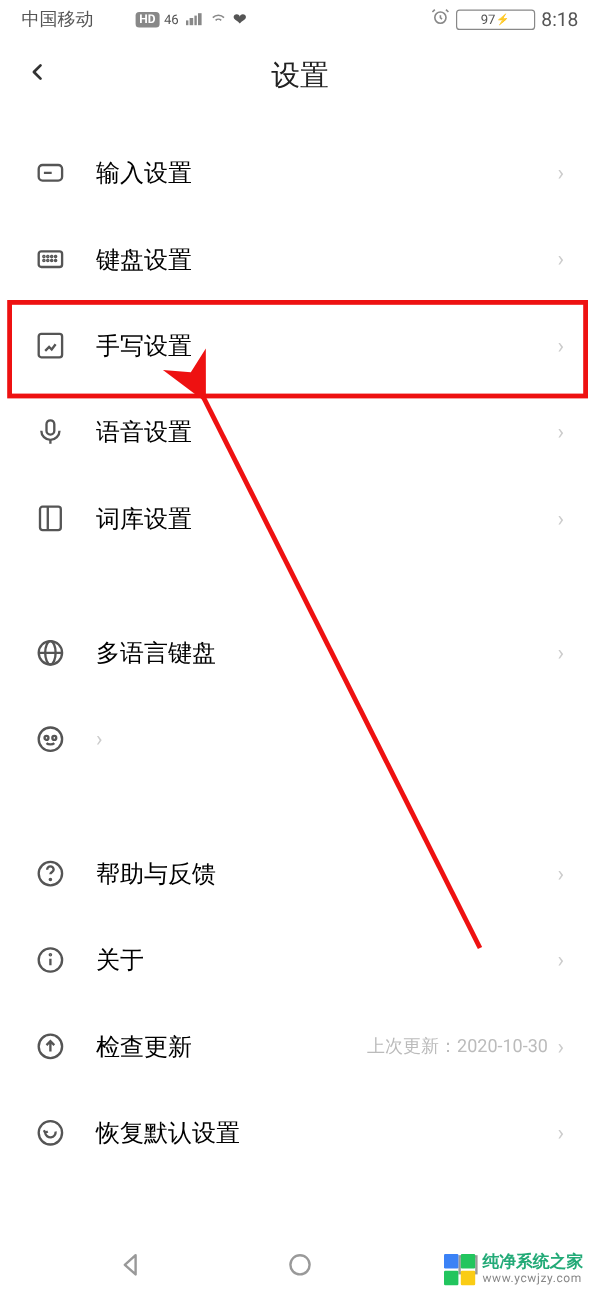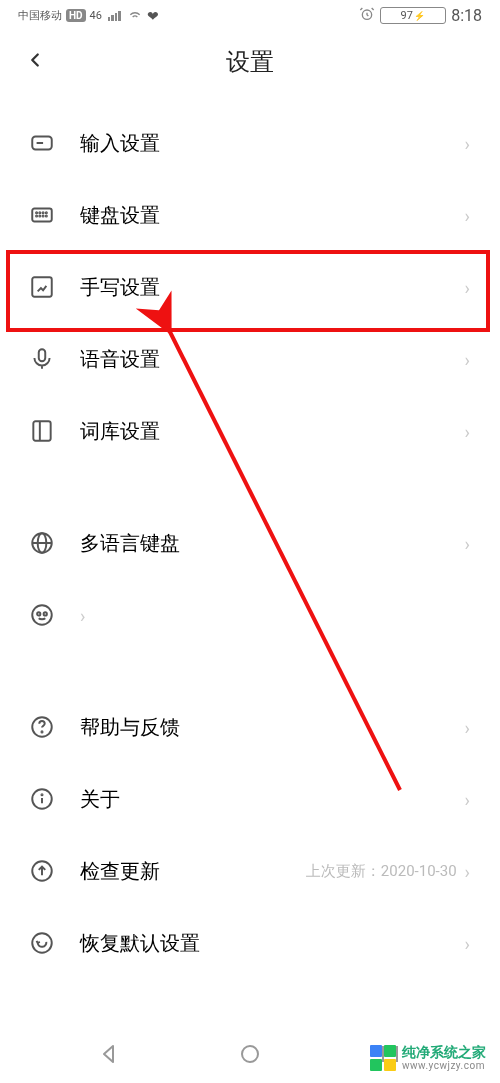--- a/index.html
+++ b/index.html
@@ -14,37 +14,36 @@
     }
     .status-bar {
       display: flex;
       justify-content: space-between;
       align-items: center;
       padding: 6px 18px 4px;
       font-size: 14px;
       color: #555;
     }
     .status-left { display: flex; align-items: center; gap: 4px; }
-    .status-left .carrier { font-size: 11px; }
+    .status-left .carrier { font-size: 15px; }
     .status-badge {
       background: #888; color: #fff; font-size: 10px; padding: 1px 3px;
       border-radius: 3px; font-weight: bold;
     }
-    .status-badge.hd { background: #888; }
+    .status-badge.hd { background: #888; margin-left: 31px; }
     .status-right { display: flex; align-items: center; gap: 5px; }
     .battery-box {
       border: 1.5px solid #888; border-radius: 3px; padding: 1px 20px;
       font-size: 11px; display: inline-flex; align-items: center;
     }
     .header {
       display: flex;
       align-items: center;
       padding: 18px 20px 30px;
       position: relative;
-      text-align: center;
     }
     .back-btn { font-size: 26px; color: #333; width: 30px; }
     .title {
       position: absolute; left: 50%; transform: translateX(-50%);
       font-size: 24px; font-weight: 400; color: #222;
     }
     .list { }
     .item {
       display: flex; align-items: center;
       padding: 22px 30px 22px 28px;

